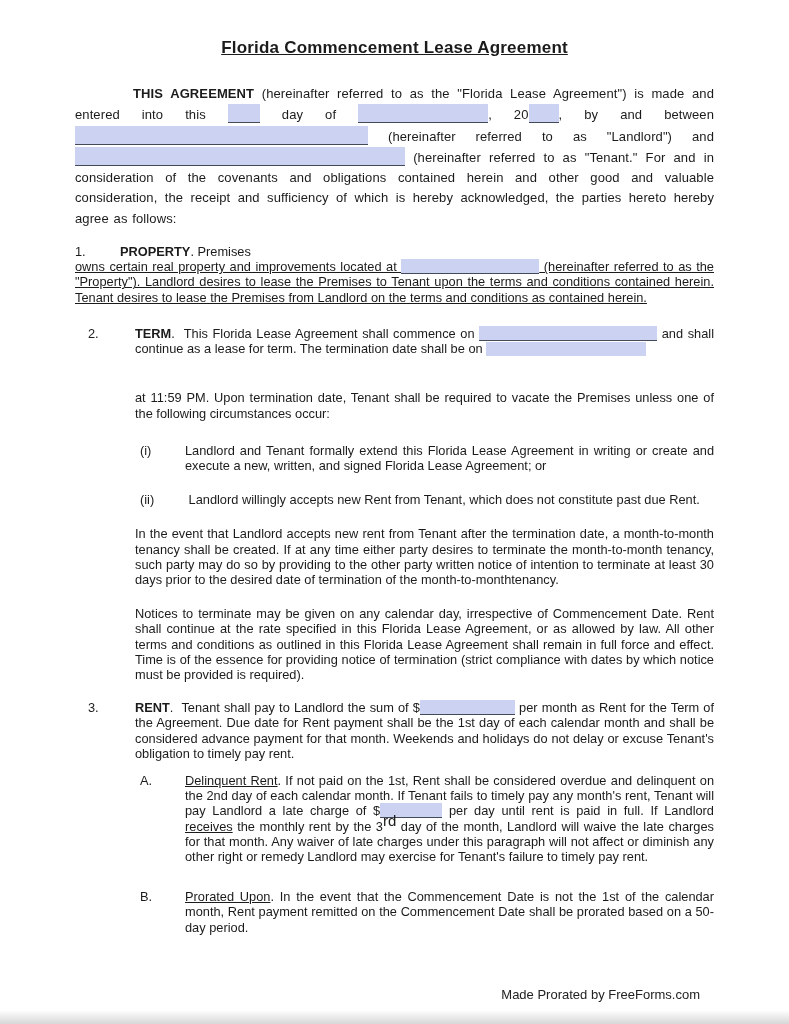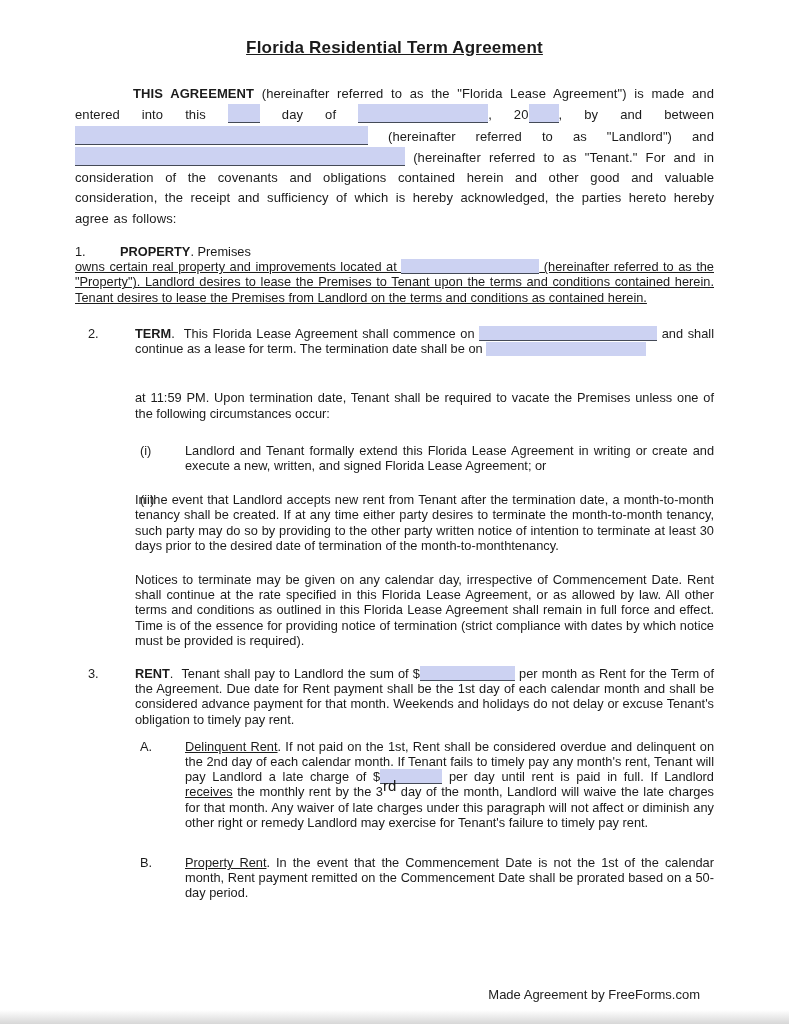--- a/index.html
+++ b/index.html
@@ -78,21 +78,21 @@
     position:absolute;left:0;right:0;bottom:0;height:14px;
     background:linear-gradient(#ffffff,#d7d7d7);
   }
 </style>
 </head>
 <body>
 
 <div class="page">
   <div class="content">
 
-    <div class="doc-title">Florida Residential Term Agreement</div>
+    <div class="doc-title">Florida Commencement Lease Agreement</div>
 
     <p class="para-intro"><span class="seg-b">THIS AGREEMENT</span><span> (hereinafter referred to as the "Florida Lease Agreement") is made and entered into this </span><span class="fld" style="width: 32px;"></span><span> day of </span><span class="fld" style="width: 130px;"></span><span>, 20</span><span class="fld" style="width: 30px;"></span><span>, by and between </span><span class="fld" style="width: 293px;"></span><span> (hereinafter referred to as "Landlord") and </span><span class="fld" style="width: 330px;"></span><span> (hereinafter referred to as "Tenant." For and in consideration of the covenants and obligations contained herein and other good and valuable consideration, the receipt and sufficiency of which is hereby acknowledged, the parties hereto hereby agree as follows:</span></p>
 
     <div class="body-text sec1-head">
       <span class="num">1.</span>
       <span><span class="seg-b">PROPERTY</span><span>. Premises</span></span>
     </div>
     <p class="body-text sec1-body"><span>owns certain real property and improvements located at </span><span class="fld" style="width: 138px;"></span><span> (hereinafter referred to as the "Property"). Landlord desires to lease the Premises to Tenant upon the terms and conditions contained herein. Tenant desires to lease the Premises from Landlord on the terms and conditions as contained herein.</span></p>
 
     <div class="body-text sec sec2">
@@ -102,38 +102,39 @@
 
     <p class="body-text pind p-1159"><span>at 11:59 PM. Upon termination date, Tenant shall be required to vacate the Premises unless one of the following circumstances occur:</span></p>
 
     <div class="body-text sub sub-i">
       <span class="marker">(i)</span>
       <span><span>Landlord and Tenant formally extend this Florida Lease Agreement in writing or create and execute a new, written, and signed Florida Lease Agreement; or</span></span>
     </div>
 
     <div class="body-text sub sub-ii">
       <span class="marker">(ii)</span>
+      <span><span>&nbsp;Landlord willingly accepts new Rent from Tenant, which does not constitute past due Rent.</span></span>
     </div>
 
     <p class="body-text pind p-event"><span>In the event that Landlord accepts new rent from Tenant after the termination date, a month-to-month tenancy shall be created. If at any time either party desires to terminate the month-to-month tenancy, such party may do so by providing to the other party written notice of intention to terminate at least 30 days prior to the desired date of termination of the month-to-monthtenancy.</span></p>
 
     <p class="body-text pind p-notices"><span>Notices to terminate may be given on any calendar day, irrespective of Commencement Date. Rent shall continue at the rate specified in this Florida Lease Agreement, or as allowed by law. All other terms and conditions as outlined in this Florida Lease Agreement shall remain in full force and effect. Time is of the essence for providing notice of termination (strict compliance with dates by which notice must be provided is required).</span></p>
 
     <div class="body-text sec sec3">
       <span class="num">3.</span>
       <span><span class="seg-b">RENT</span><span>.&nbsp; Tenant shall pay to Landlord the sum of $</span><span class="fld" style="width: 95px;"></span><span> per month as Rent for the Term of the Agreement. Due date for Rent payment shall be the 1st day of each calendar month and shall be considered advance payment for that month. Weekends and holidays do not delay or excuse Tenant's obligation to timely pay rent.</span></span>
     </div>
 
     <div class="body-text sub sub-a">
       <span class="marker">A.</span>
       <span><span class="seg-u">Delinquent Rent</span><span>. If not paid on the 1st, Rent shall be considered overdue and delinquent on the 2nd day of each calendar month. If Tenant fails to timely pay any month's rent, Tenant will pay Landlord a late charge of $</span><span class="fld" style="width: 62px;"></span><span> per day until rent is paid in full. If Landlord </span><span class="seg-bu">receives</span><span> the monthly rent by the 3</span><sup class="seg-sup">rd</sup><span> day of the month, Landlord will waive the late charges for that month. Any waiver of late charges under this paragraph will not affect or diminish any other right or remedy Landlord may exercise for Tenant's failure to timely pay rent.</span></span>
     </div>
 
     <div class="body-text sub sub-b">
       <span class="marker">B.</span>
-      <span><span class="seg-u">Property Rent</span><span>. In the event that the Commencement Date is not the 1st of the calendar month, Rent payment remitted on the Commencement Date shall be prorated based on a 50-day period.</span></span>
+      <span><span class="seg-u">Prorated Upon</span><span>. In the event that the Commencement Date is not the 1st of the calendar month, Rent payment remitted on the Commencement Date shall be prorated based on a 50-day period.</span></span>
     </div>
 
   </div>
 
-  <div class="footer-credit">Made Agreement by FreeForms.com</div>
+  <div class="footer-credit">Made Prorated by FreeForms.com</div>
   <div class="page-edge-shadow"></div>
 </div>
 
 </body></html>

